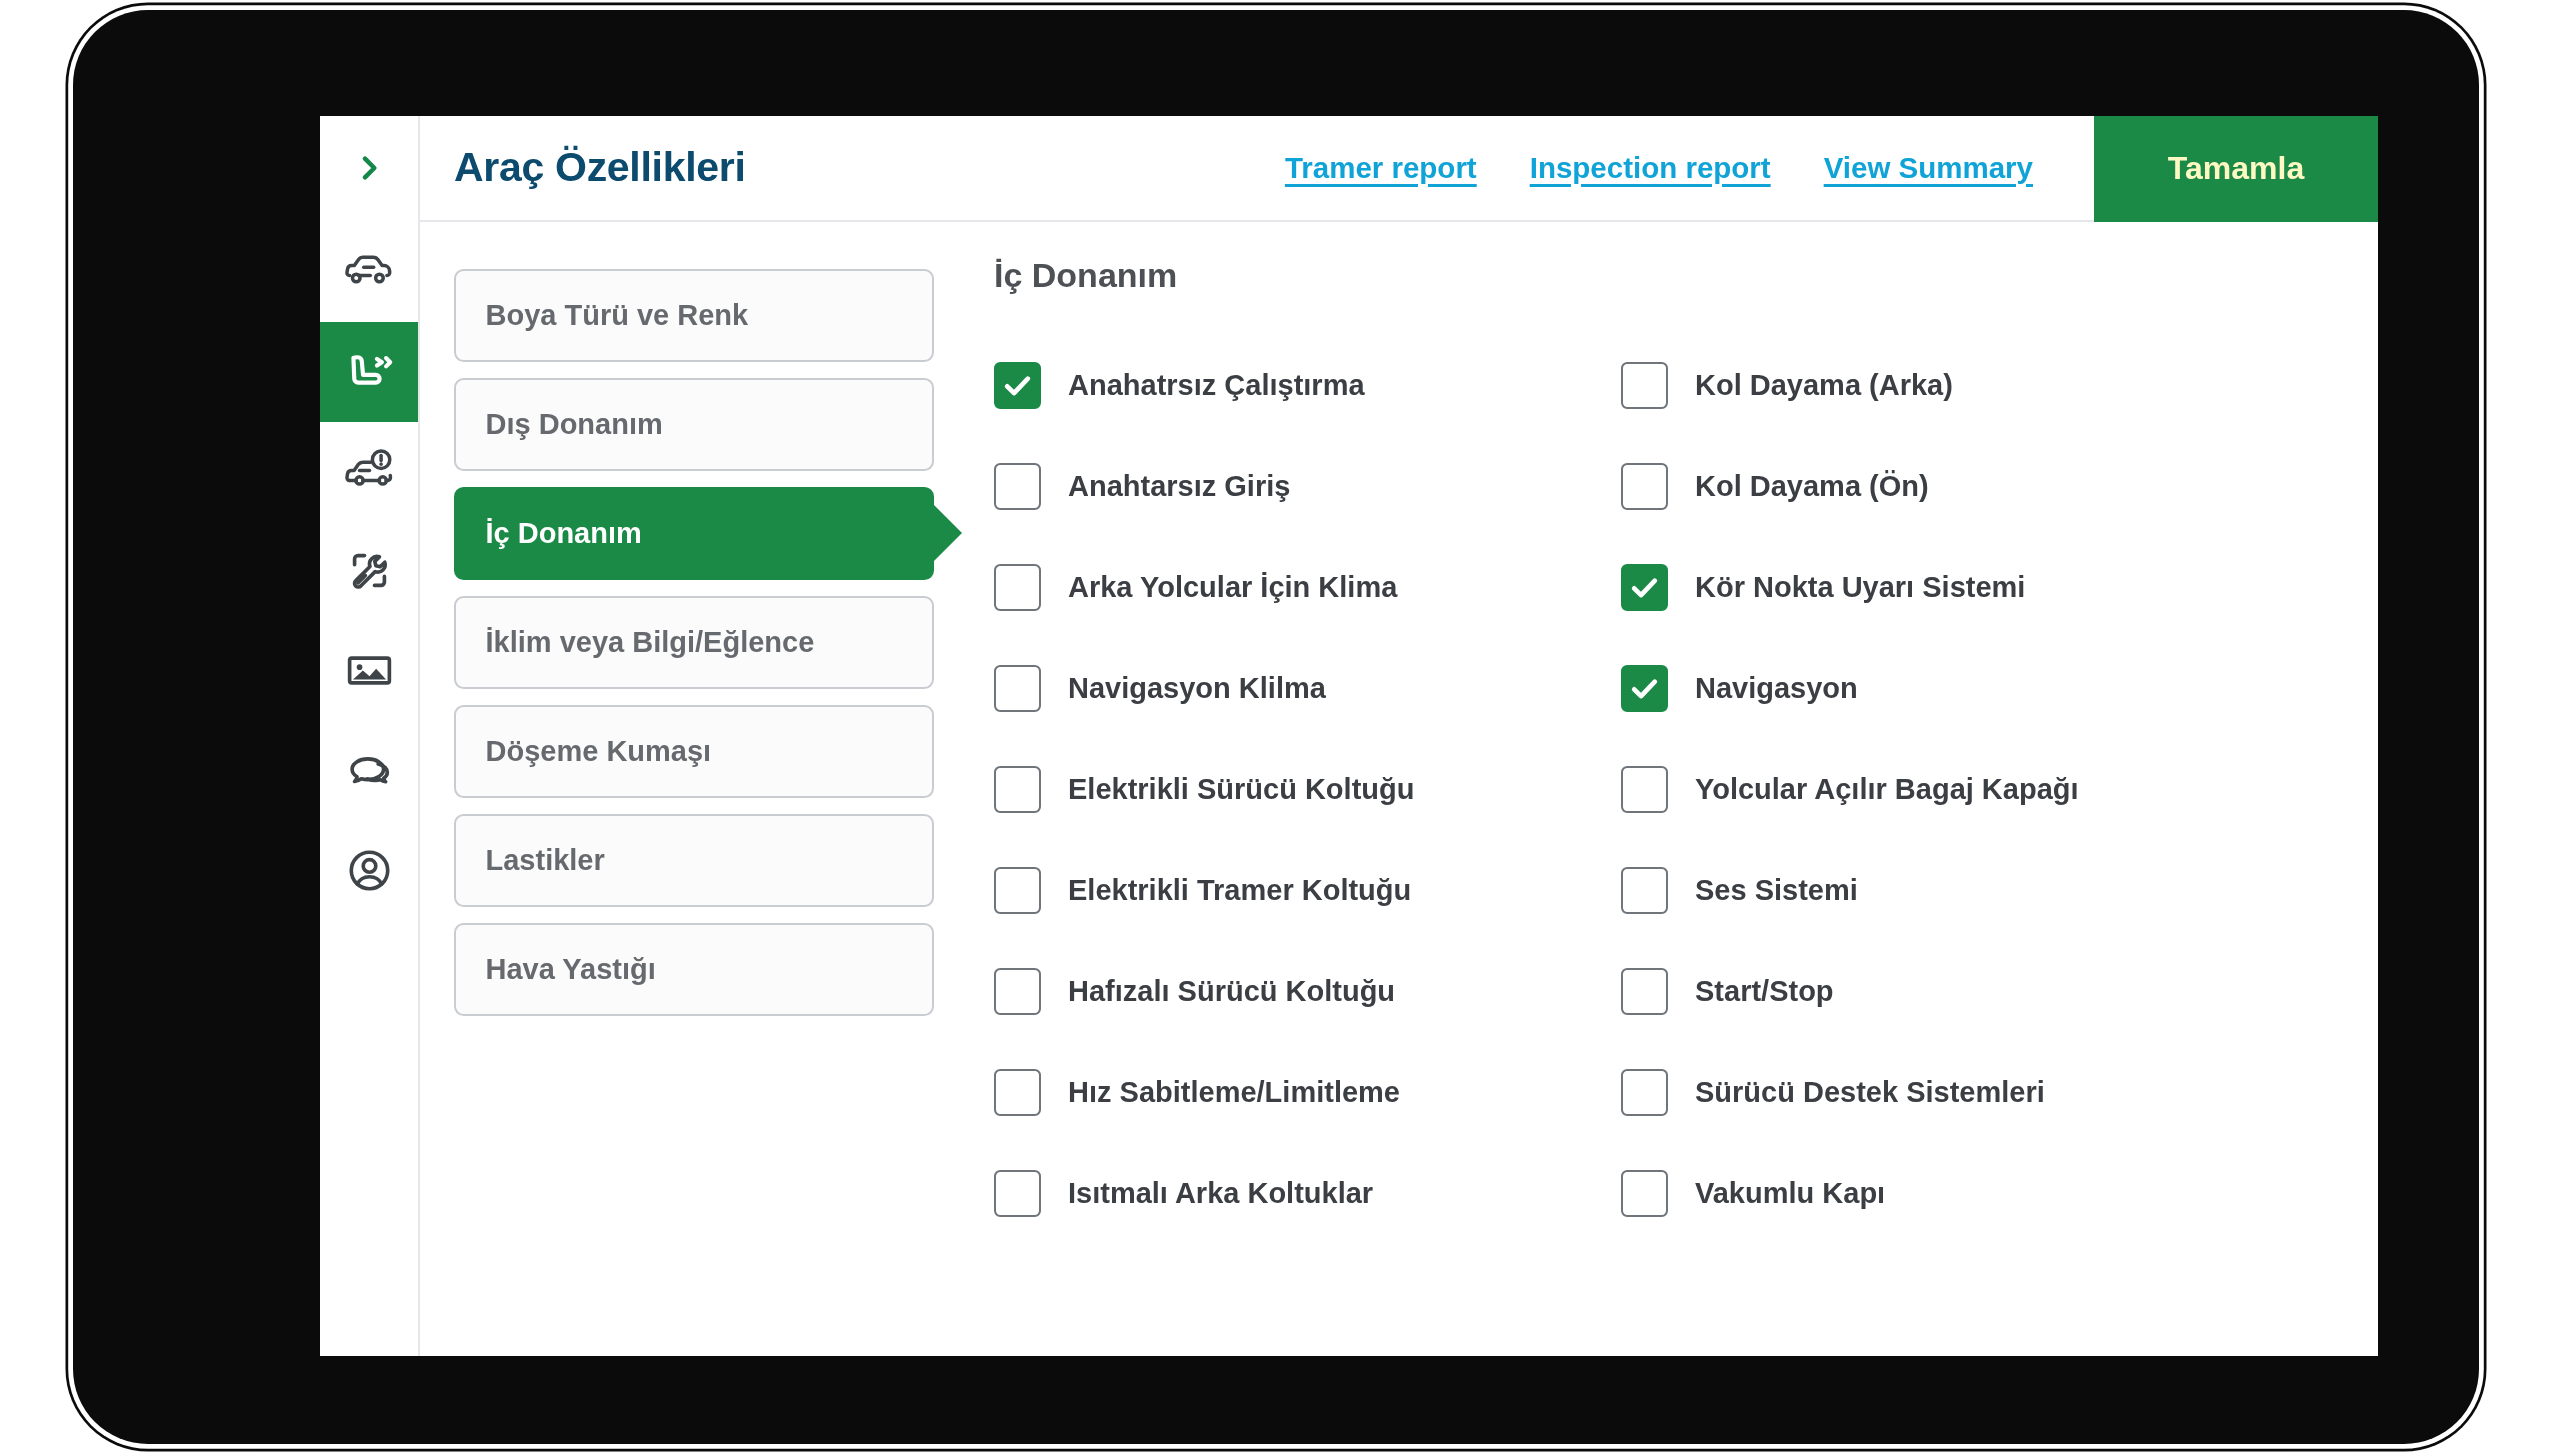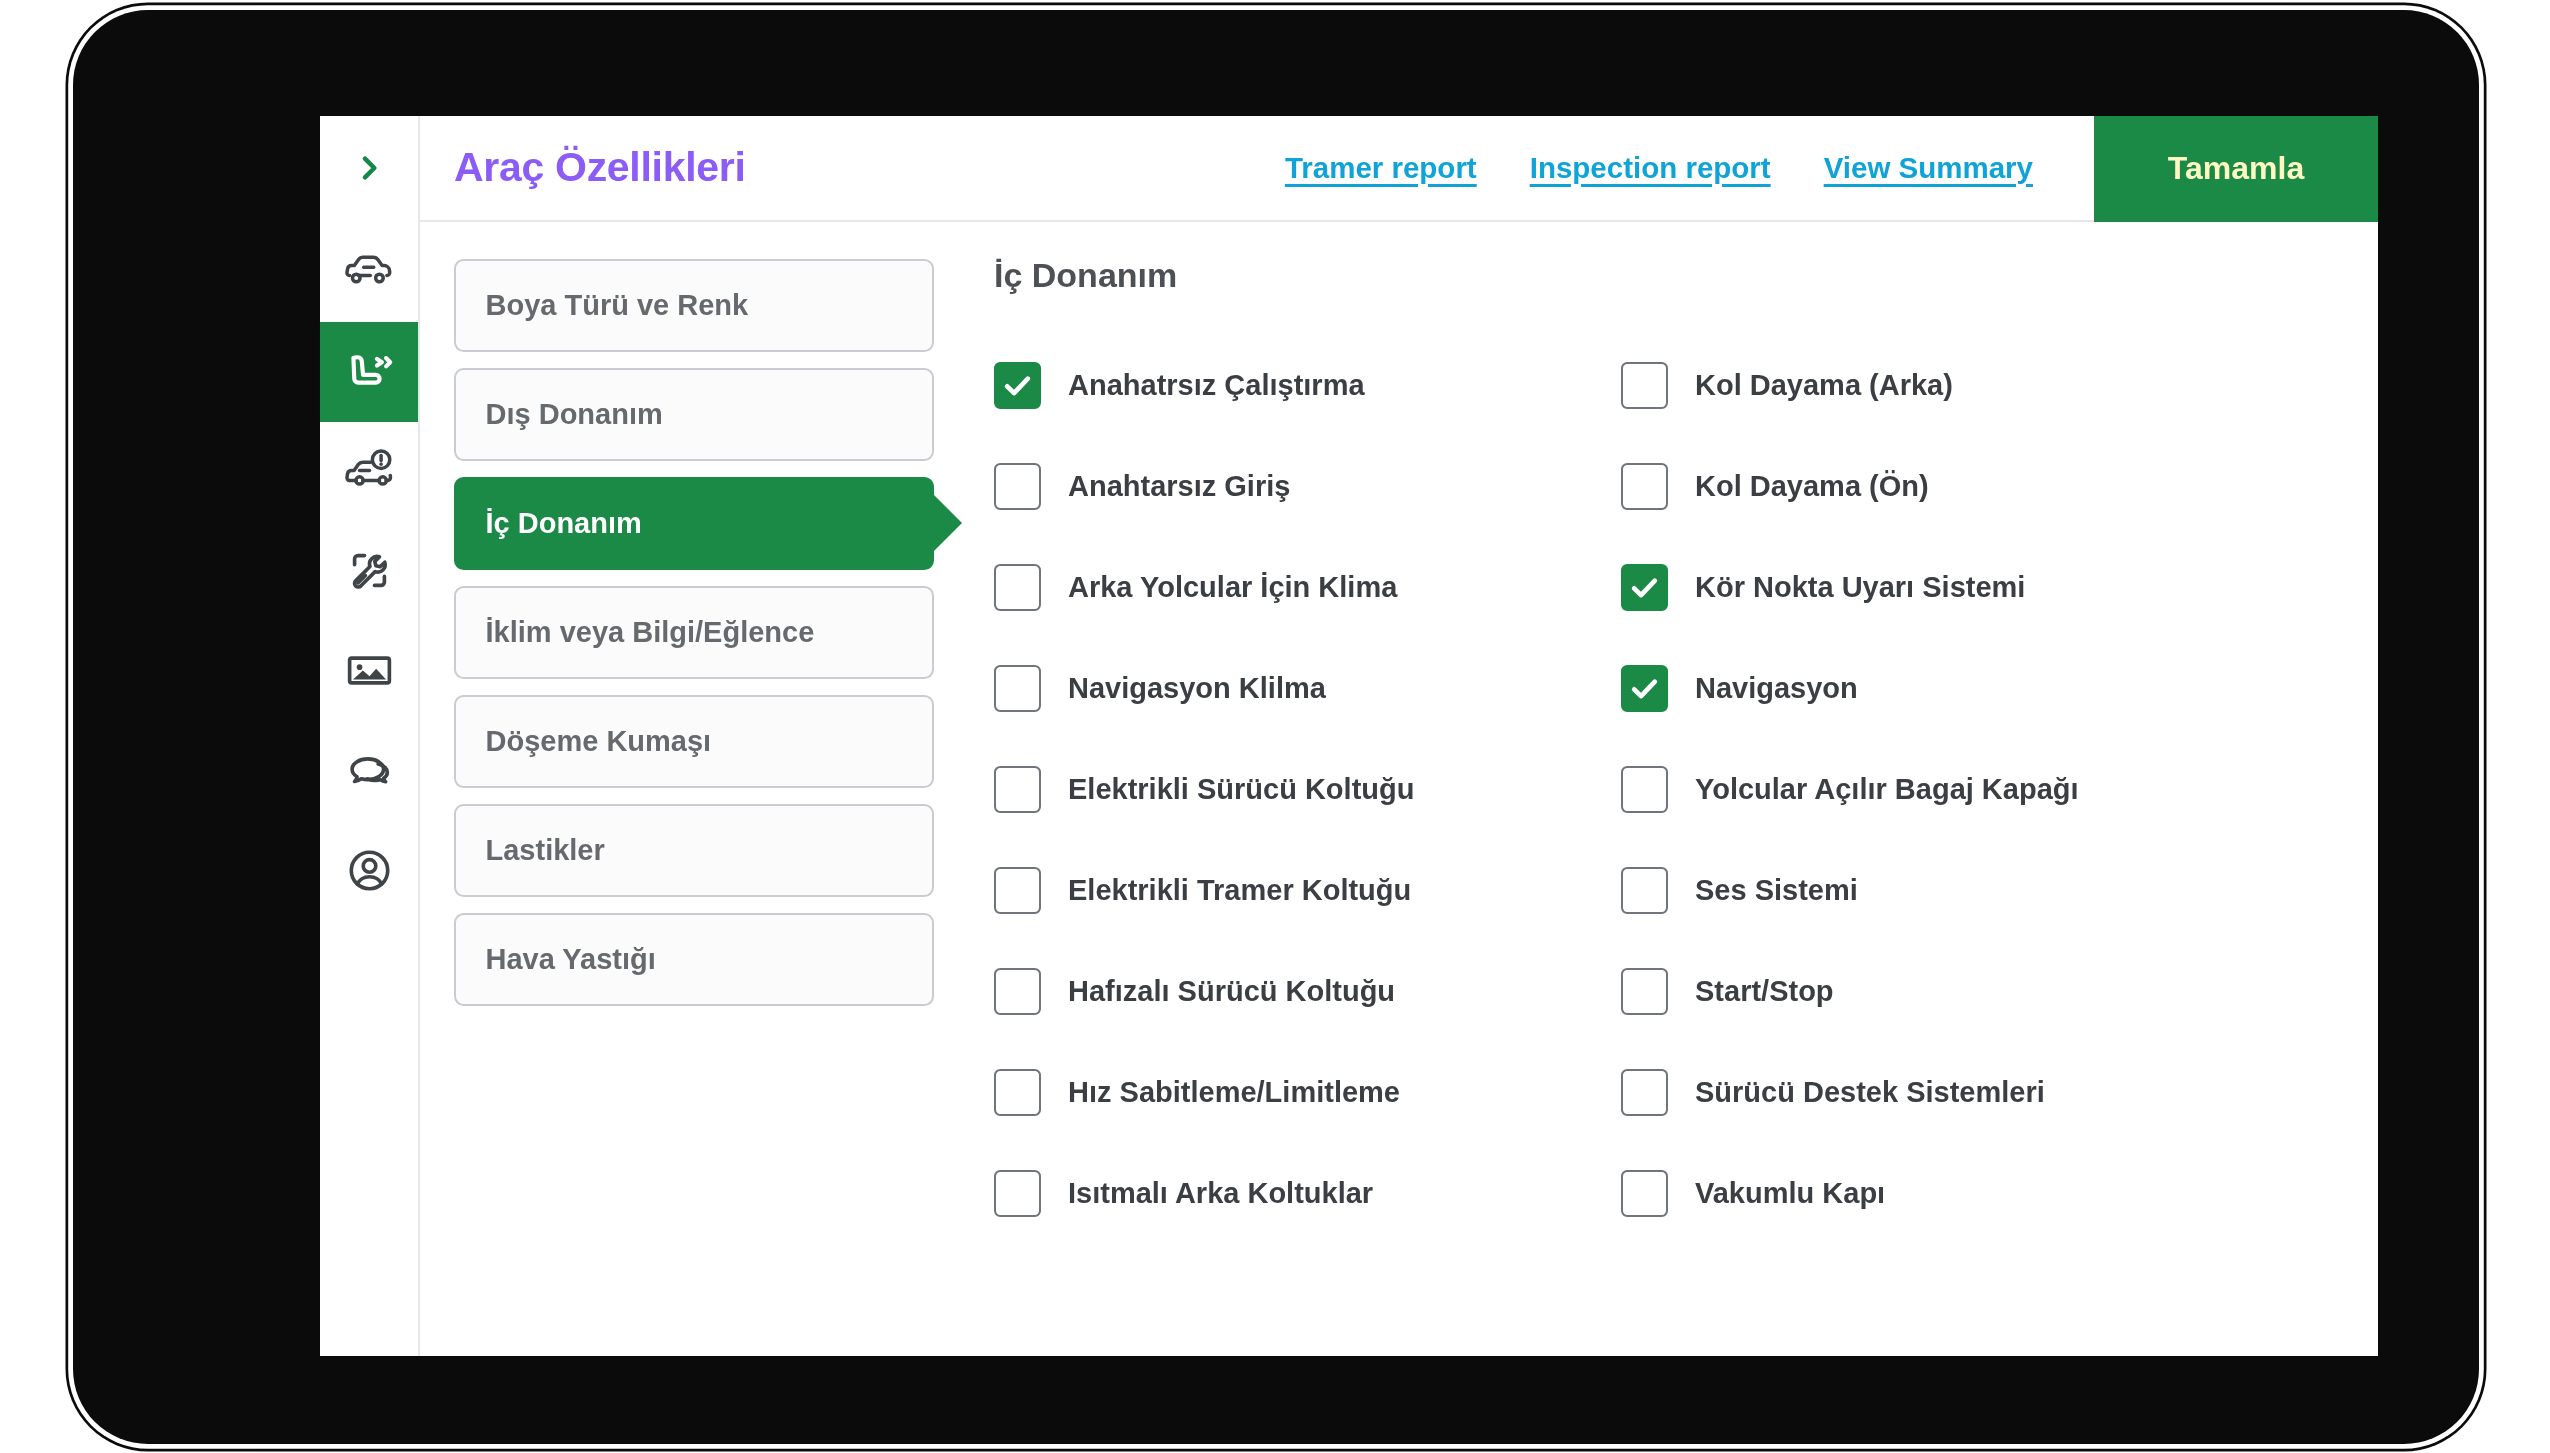--- a/index.html
+++ b/index.html
@@ -74,21 +74,21 @@
     flex:0 0 106px;
     display:flex;
     align-items:stretch;
     border-bottom:2.1px solid #e5e7eb;
     background:#ffffff;
     box-sizing:border-box;
   }
   #page-title{
     display:flex;align-items:center;
     padding-left:34px;
-    color:#8b5cf6;
+    color:#0c4a6e;
     font-size:41px;
     font-weight:bold;
     letter-spacing:-0.3px;
     white-space:nowrap;
   }
   #header-links{
     flex:1 1 auto;
     display:flex;
     align-items:center;
     justify-content:flex-end;
@@ -123,21 +123,21 @@
   #app-body{
     flex:1 1 auto;
     display:flex;
     background:#ffffff;
     min-height:0;
   }
 
   
   #section-tabs{
     flex:0 0 535px;
-    padding:37px 0 0 34px;
+    padding:47px 0 0 34px;
     box-sizing:border-box;
   }
   .section-tab{
     position:relative;
     width:480px;
     height:93px;
     margin-bottom:16px;
     border:2.1px solid #c9cdd2;
     border-radius:9.6px;
     background:#fbfbfb;

